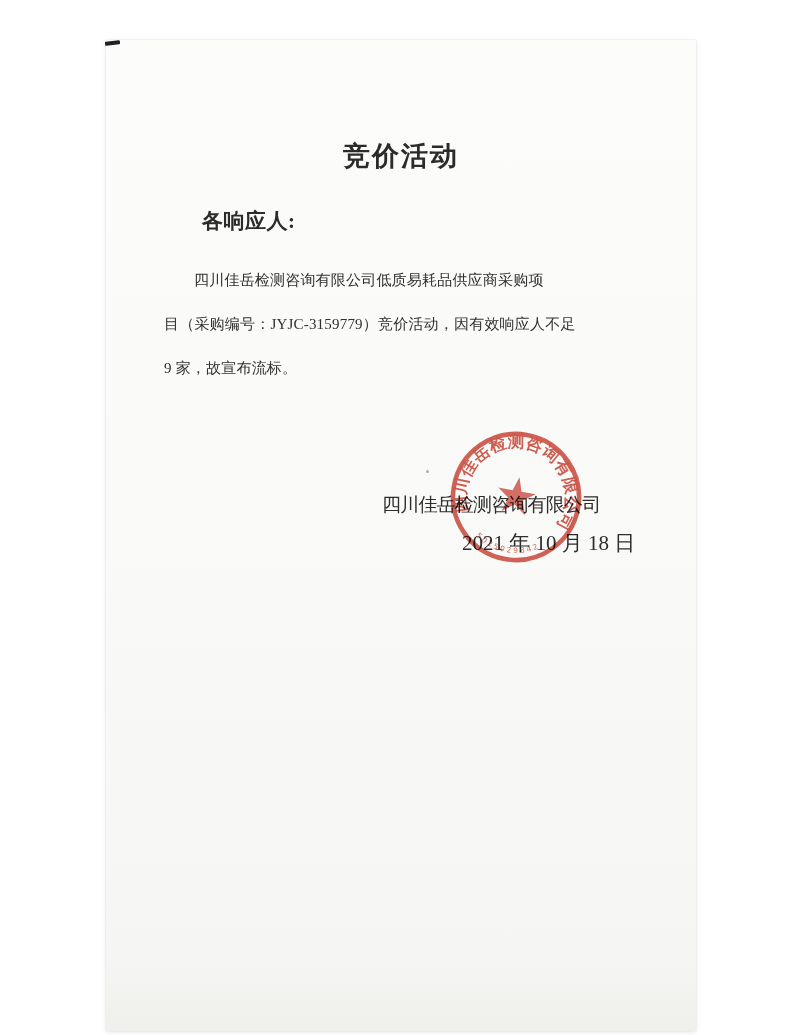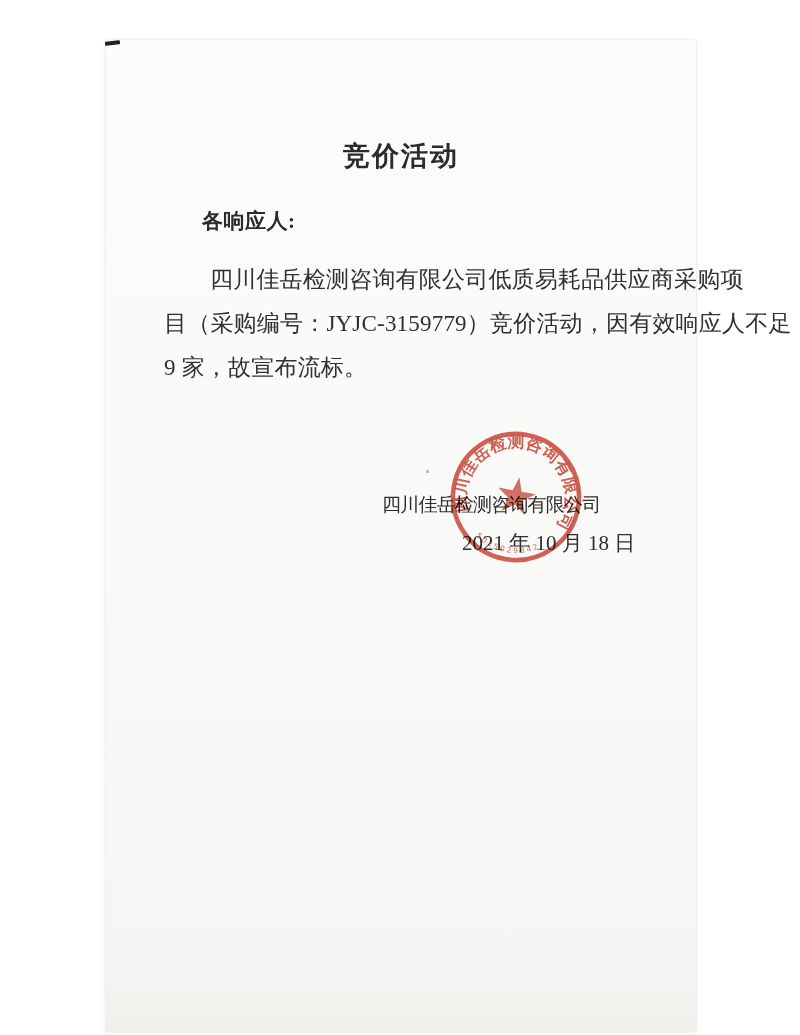--- a/index.html
+++ b/index.html
@@ -41,21 +41,21 @@
     font-size: 21px;
     font-weight: 700;
     color: #2b2b2b;
     letter-spacing: 0.5px;
     margin-left: 38px;
   }
   .body-text {
     position: absolute;
     left: 58px; top: 218px;
     width: 500px;
-    font-size: 23px;
+    font-size: 15px;
     color: #303030;
     letter-spacing: 0.2px;
   }
   .body-line { line-height: 44px; white-space: nowrap; }
   .body-line.indent { text-indent: 2em; }
   .sig-block { position: absolute; left: 0; top: 0; width: 100%; z-index: 1; }
   .sig-company {
     position: absolute;
     left: 276px; top: 452px;
     font-size: 19px;

